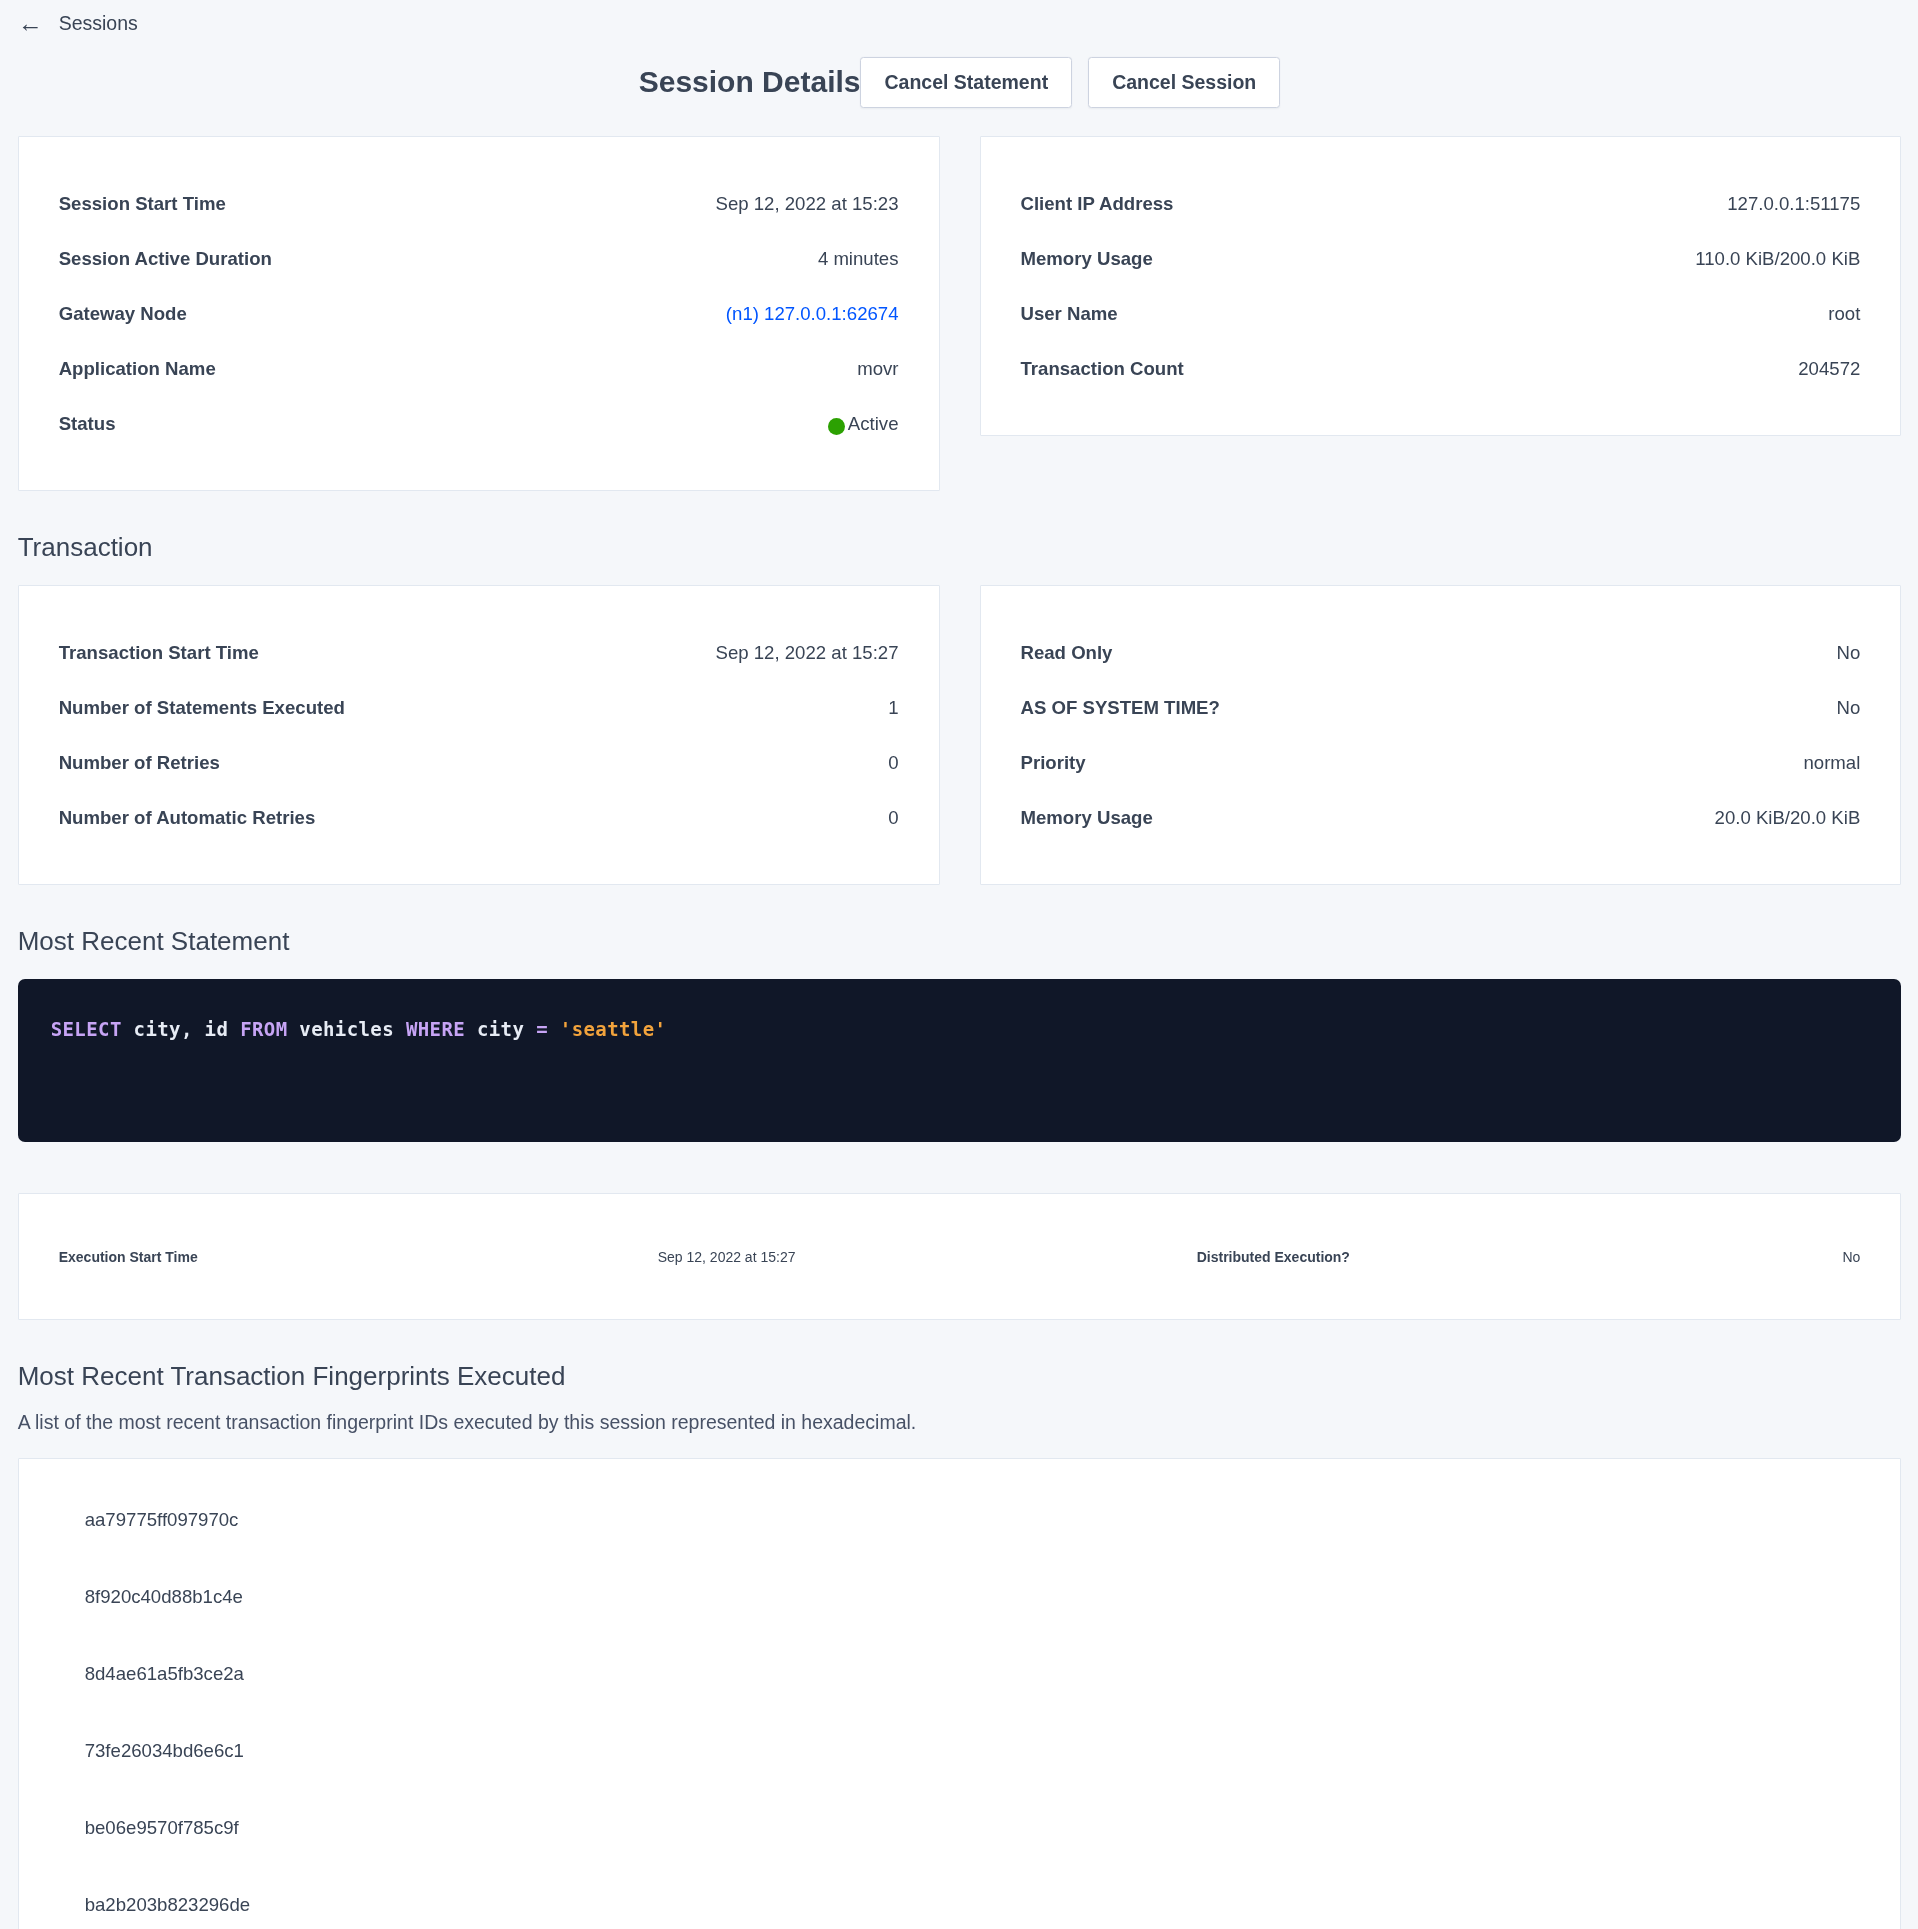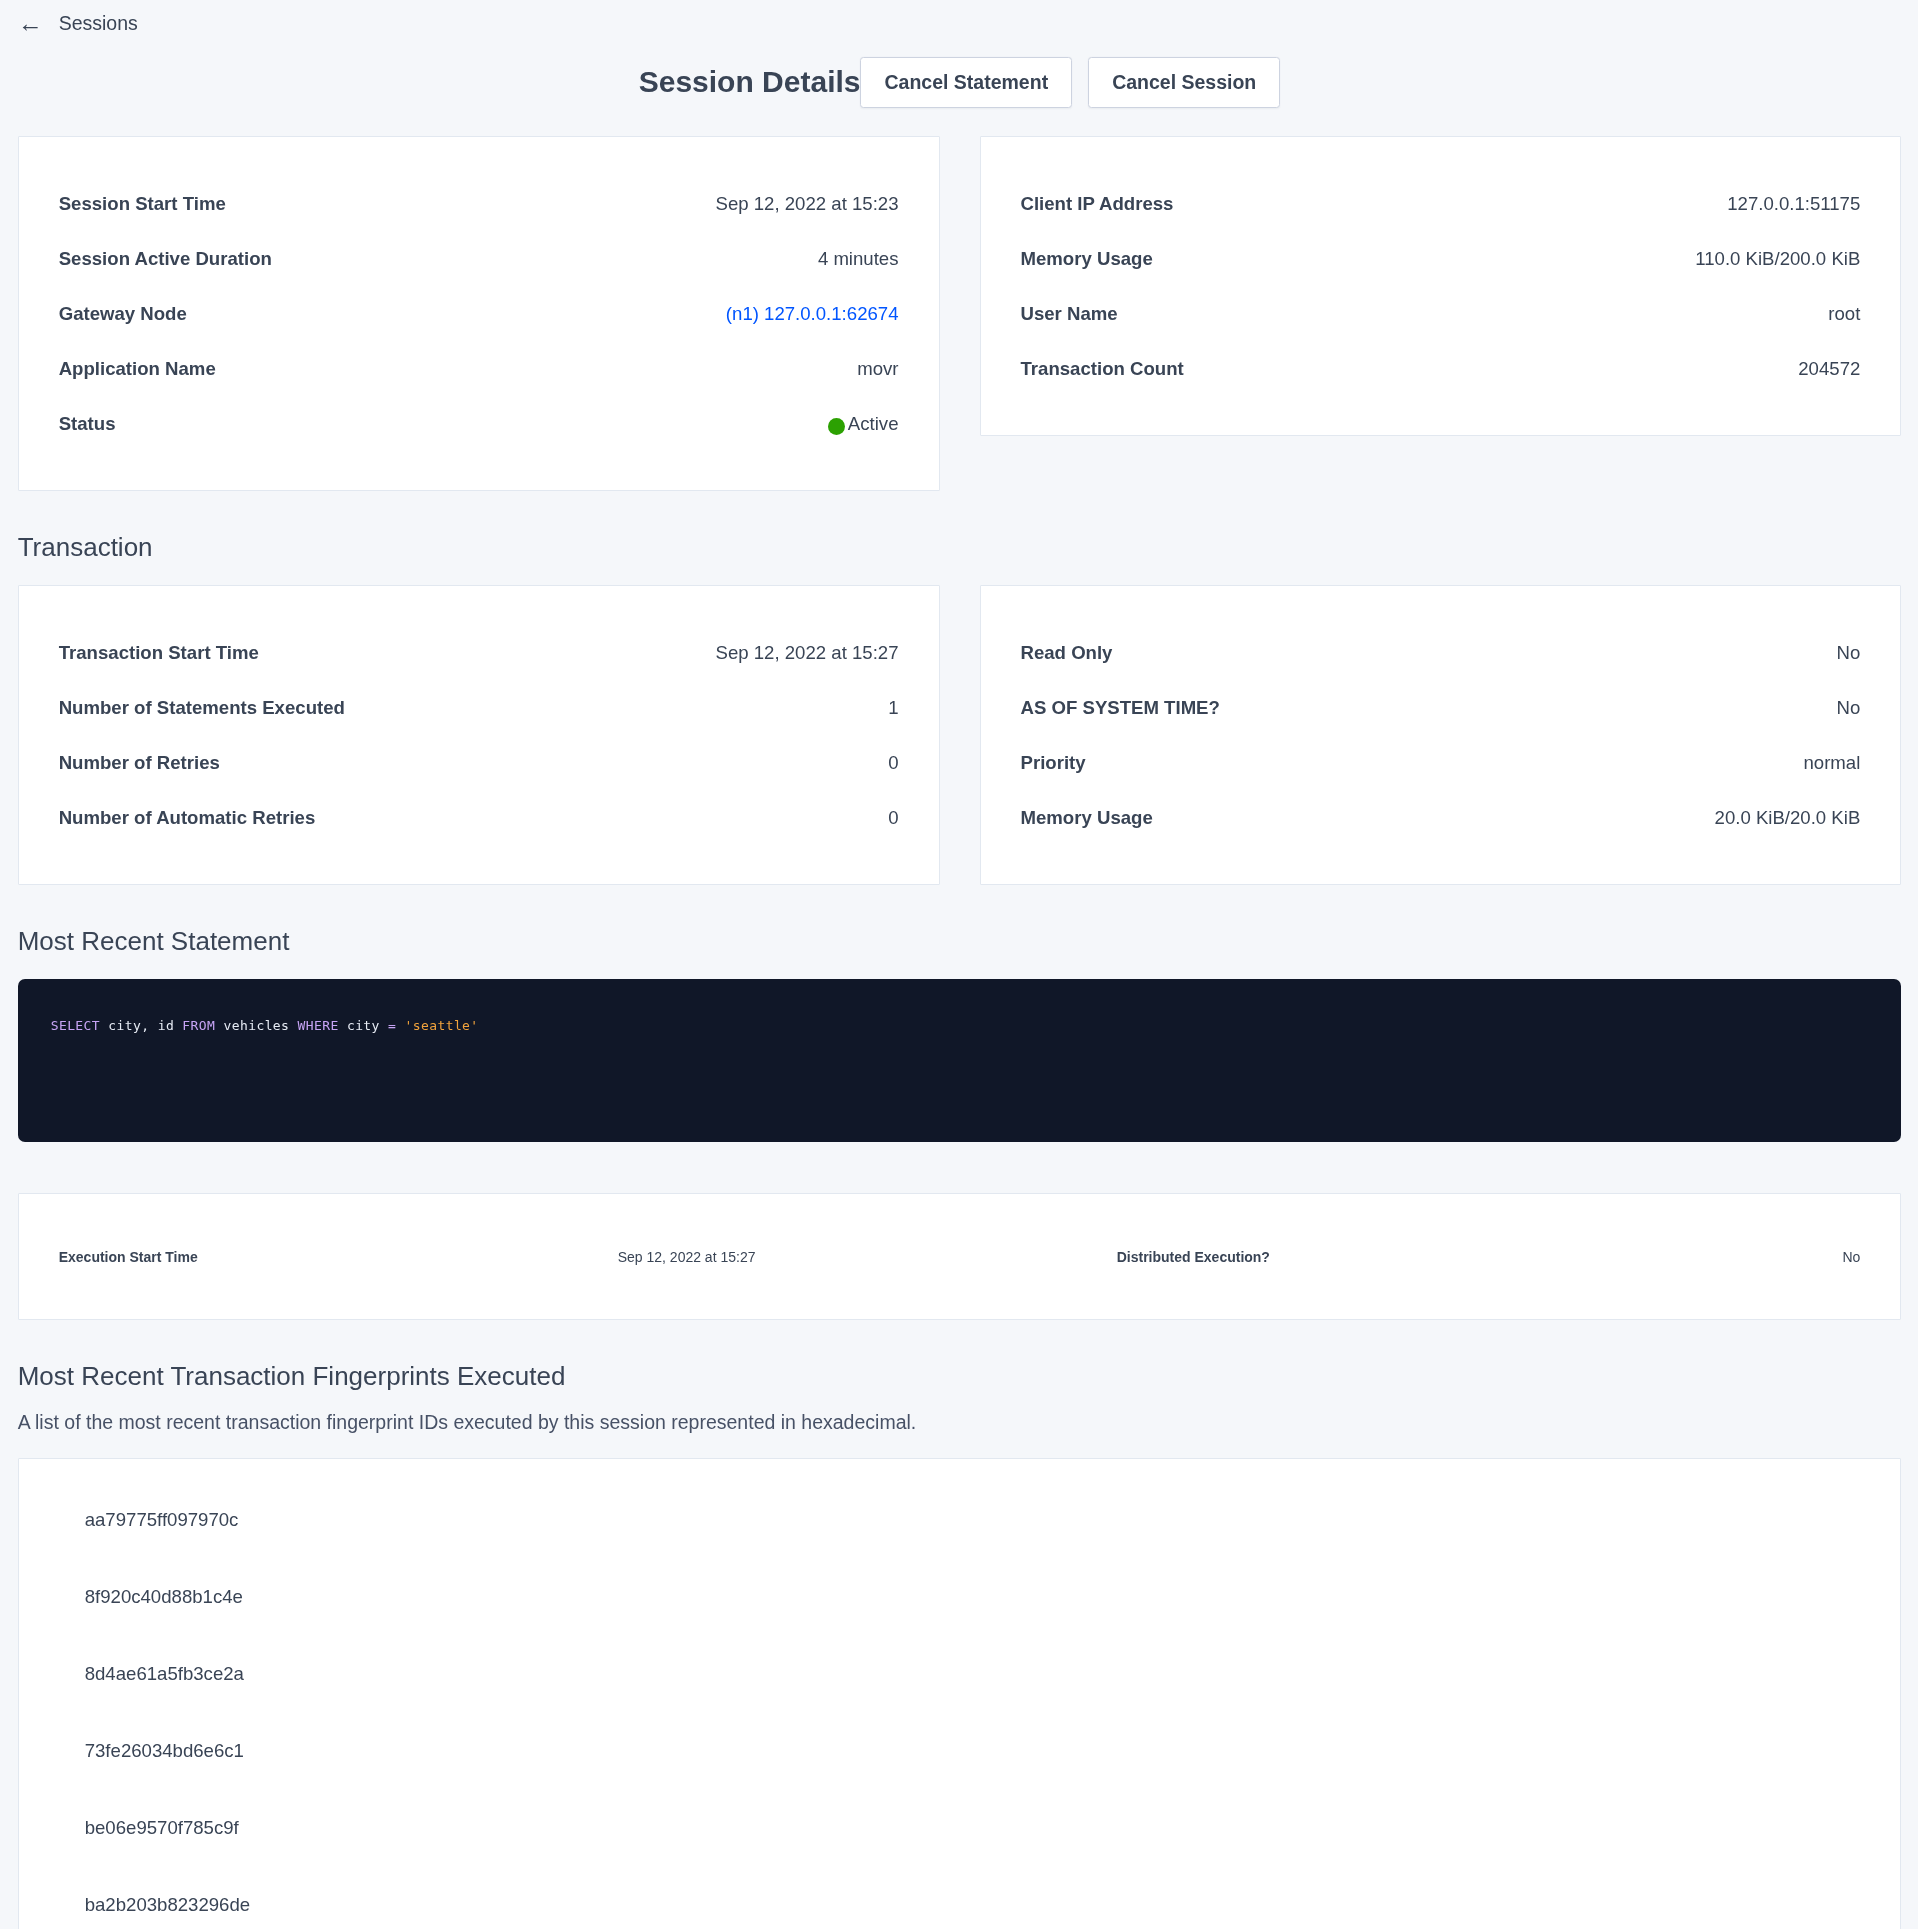--- a/index.html
+++ b/index.html
@@ -98,39 +98,40 @@
   
   .code-block {
     background: #101728;
     border-radius: 7px;
     height: 163px;
     padding: 39px 33px;
     overflow: hidden;
   }
   .sql-line {
     font-family: "DejaVu Sans Mono", monospace;
-    font-size: 13px;
-    font-weight: 400;
+    font-size: 19px;
+    font-weight: 700;
     letter-spacing: 0.4px;
     white-space: pre;
     color: #e7ecf5;
   }
   .tok-kw { color: #c7a4f5; }
   .tok-plain { color: #e7ecf5; }
   .tok-str { color: #f2a33c; }
 
   
   .execution-card {
     margin-top: 51px;
     height: 127px;
     display: grid;
     grid-template-columns: 559px 499px 1fr auto;
     align-items: center;
     padding-top: 0;
     padding-bottom: 0;
+    gap: 40px;
   }
   .execution-card .kv-label { padding-right: 0; }
   .execution-card .kv-value { text-align: left; }
   .execution-card .kv-value.right { text-align: right; justify-self: end; }
 
   
   .fingerprints-card { margin-top: 19.5px; padding: 23px 0; }
   .fp-item {
     height: 77px;
     display: flex;

